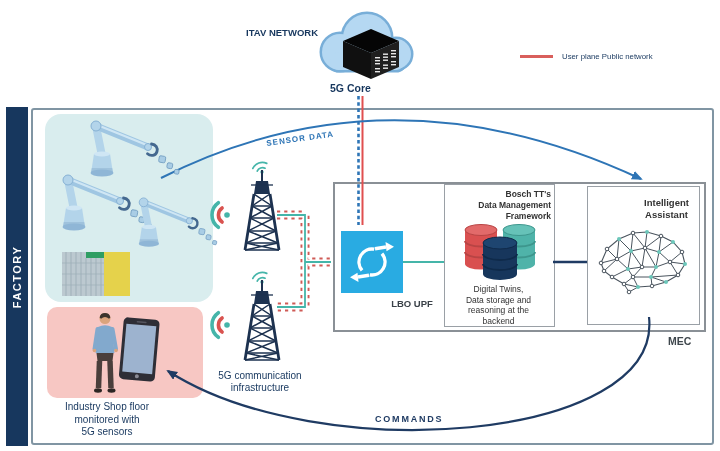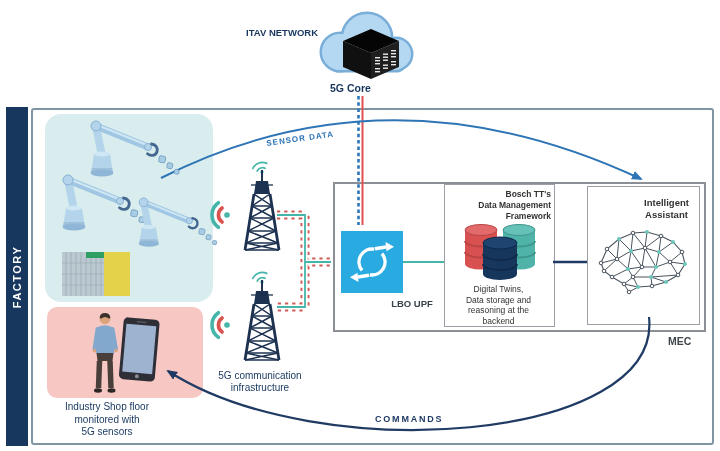--- a/index.html
+++ b/index.html
@@ -45,20 +45,24 @@
 <div class="abs" id="shop-box"></div>
 <div class="abs" id="mec-box"></div>
 <div class="abs" id="bosch-box"></div>
 <div class="abs" id="ia-box"></div>
 <div class="abs" id="upf-square"></div>
 
 <div class="abs txt" id="itav-label">ITAV NETWORK</div>
 <div class="abs txt" id="core-label">5G Core</div>
 
 <div class="abs" id="legend">
+  <div class="leg-row">
+    <div class="leg-swatch leg-red"></div>
+    <span>User plane Public network</span>
+  </div>
 </div>
 
 <div class="abs txt" id="shop-caption">Industry Shop floor
 monitored with
 5G sensors</div>
 <div class="abs txt" id="infra-caption">5G communication
 infrastructure</div>
 <div class="abs" id="sensor-label">SENSOR DATA</div>
 <div class="abs" id="commands-label">COMMANDS</div>
 <div class="abs" id="mec-label">MEC</div>

